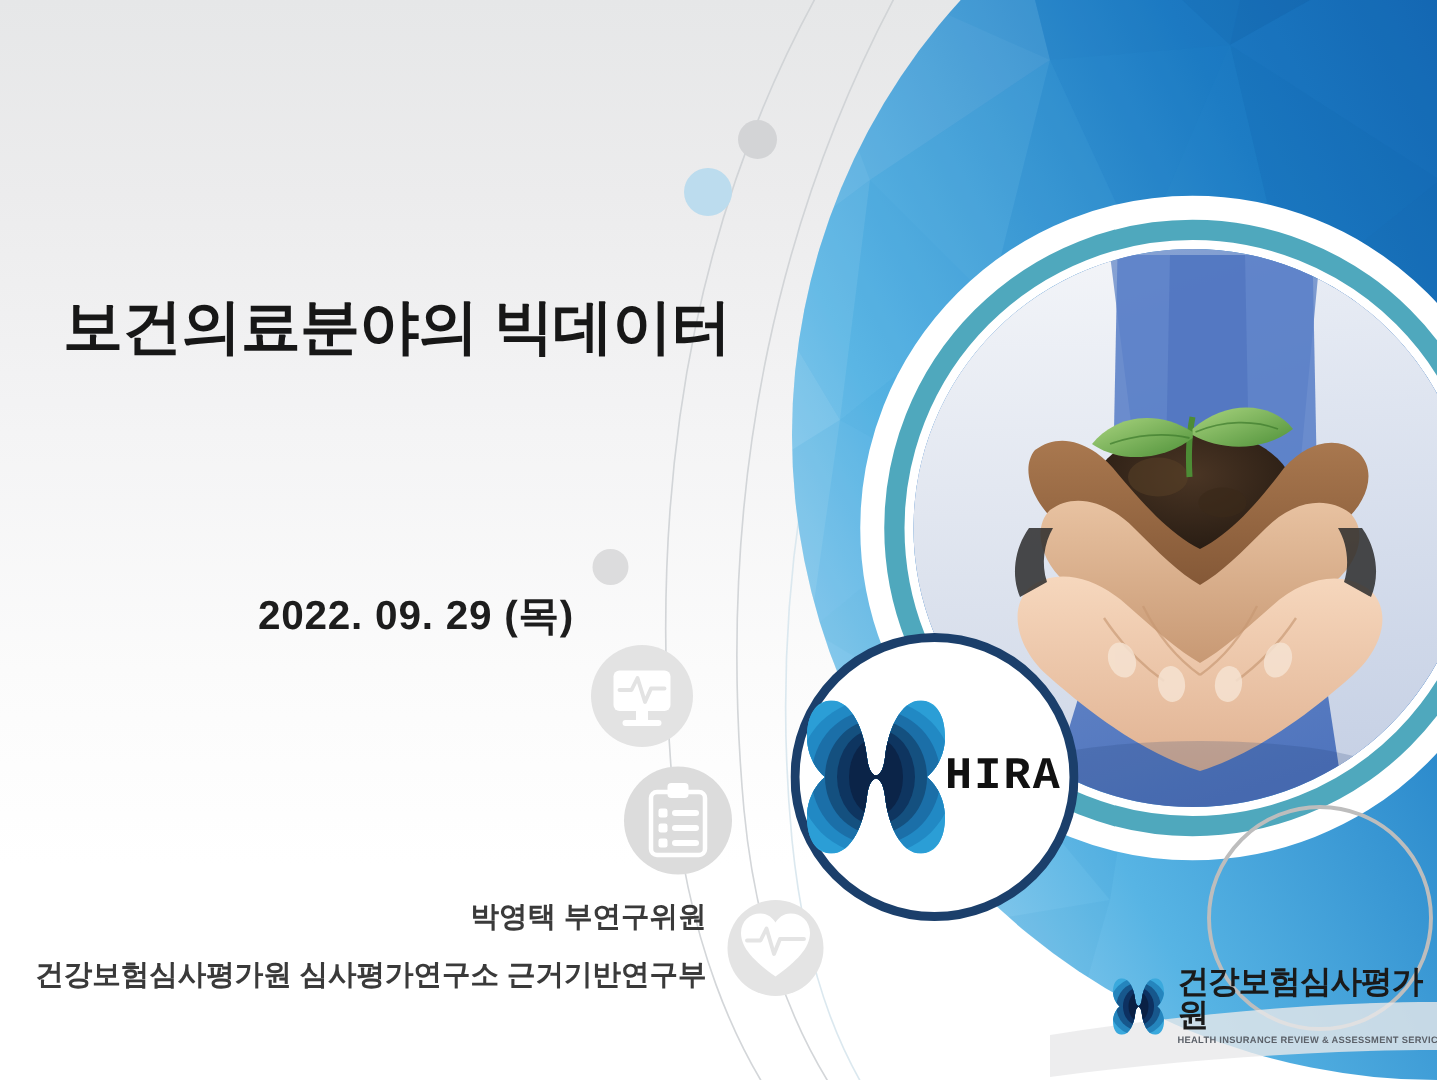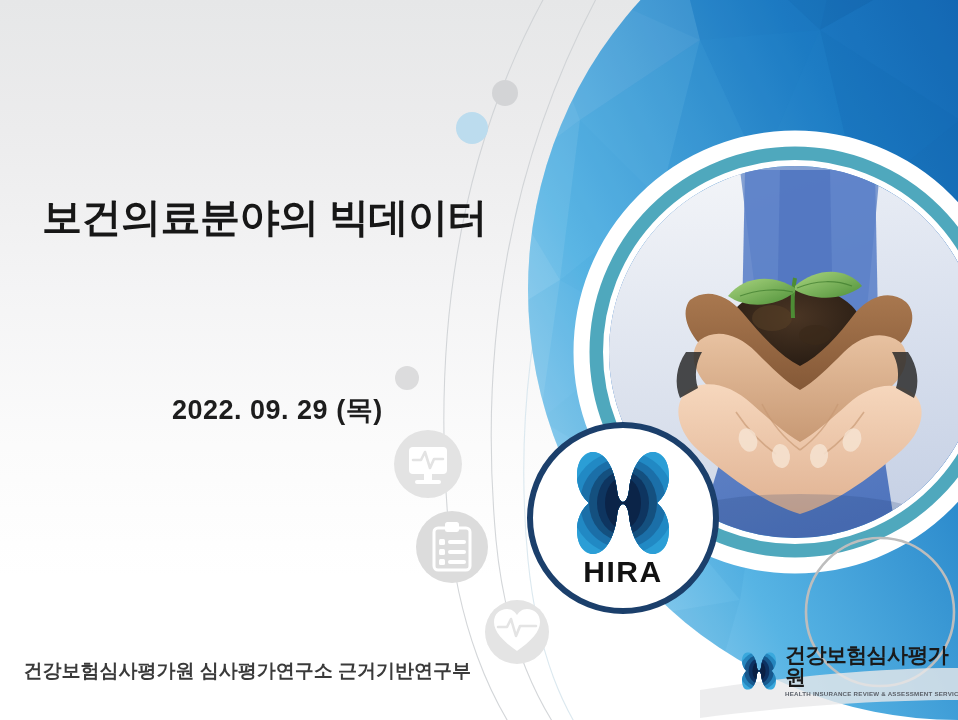--- a/index.html
+++ b/index.html
@@ -59,38 +59,38 @@
   }
   .affiliation {
     position: absolute;
     right: 487px;
     top: 637px;
     font-size: 19px;
     font-weight: bold;
     color: #3a3a3a;
     white-space: nowrap;
     text-align: right;
-    margin-top: 21px;
   }
 
   
   .hira-badge {
     position: absolute;
     left: 527px;
     top: 422px;
     width: 192px;
     height: 192px;
     border-radius: 50%;
     background: #ffffff;
     border: 6px solid #1b3f6b;
     box-sizing: border-box;
     display: flex;
-    flex-direction: column;
+    flex-direction: row;
     align-items: center;
     justify-content: center;
+    font-family: Liberation Mono, monospace;
   }
   .hira-badge .mark { width: 92px; height: 106px; margin-bottom: 1px; }
   .hira-badge .word {
     font-size: 30px;
     font-weight: bold;
     color: #111111;
     letter-spacing: 1.5px;
     line-height: 1;
   }
 
@@ -305,20 +305,21 @@
 
     <g>
       <circle cx="517" cy="632" r="32" fill="#e4e4e4"></circle>
       <path d="M517,651 C503,641 494,632 494,622 C494,614 500,609 507,609 C512,609 515,612 517,615 C519,612 522,609 527,609 C534,609 540,614 540,622 C540,632 531,641 517,651 Z" fill="#ffffff"></path>
       <path d="M498,627 L507,627 L511,619 L516,636 L520,626 L536,626" fill="none" stroke="#e4e4e4" stroke-width="2.6" stroke-linejoin="round" stroke-linecap="round"></path>
     </g>
   </svg>
 
   <div class="title">보건의료분야의 빅데이터</div>
   <div class="date">2022. 09. 29  (목)</div>
+  <div class="presenter">박영택 부연구위원</div>
   <div class="affiliation">건강보험심사평가원 심사평가연구소 근거기반연구부</div>
 
   <div class="hira-badge">
     <svg class="mark" viewBox="0 0 92 106" xmlns="http://www.w3.org/2000/svg">
       <defs>
         <clipPath id="badgeX">
           <path d="M16,2 C30,2 38,22 40,40 C41,49 44,52 46,52 C48,52 51,49 52,40 C54,22 62,2 76,2
                    C86,2 92,12 92,26 C92,44 80,53 80,53 C80,53 92,62 92,80 C92,94 86,104 76,104
                    C62,104 54,84 52,66 C51,57 48,54 46,54 C44,54 41,57 40,66 C38,84 30,104 16,104
                    C6,104 0,94 0,80 C0,62 12,53 12,53 C12,53 0,44 0,26 C0,12 6,2 16,2 Z"></path>

